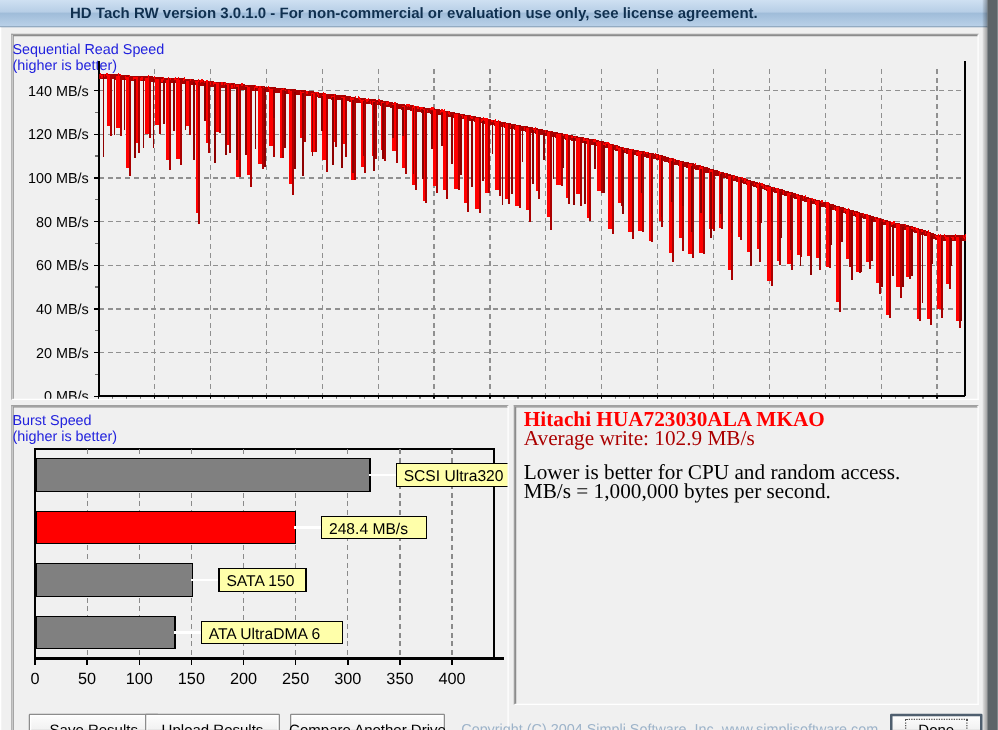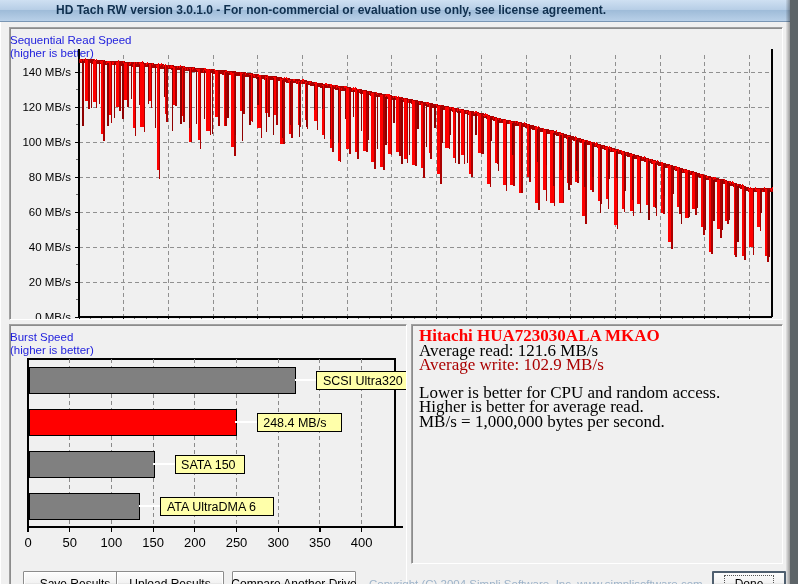--- a/index.html
+++ b/index.html
@@ -1548,25 +1548,23 @@
           <rect x="19" y="168" width="110.93409090909091" height="26" fill="#808080" stroke="#000" stroke-width="1" shape-rendering="crispEdges"></rect>
           <line x1="128.9340909090909" y1="181" x2="150.9340909090909" y2="181" stroke="#ffffff" stroke-width="2" shape-rendering="crispEdges"></line>
           <rect x="150.9340909090909" y="172" width="112.8" height="18" fill="#ffffaa" stroke="#000" stroke-width="1" shape-rendering="crispEdges"></rect>
           <text x="156.9340909090909" y="186" font-size="12.5" font-family="&quot;Liberation Sans&quot;, sans-serif" fill="#000">ATA UltraDMA 6</text>
         </svg>
     </div>
 
     <div class="panel" id="info-panel">
       <div class="info-lines">
         <div class="drive-name">Hitachi HUA723030ALA MKAO</div>
-        <div>Average read: 121.6 MB/s</div>
         <div class="avg-write">Average write: 102.9 MB/s</div>
         <div class="gap"></div>
         <div>Lower is better for CPU and random access.</div>
-        <div>Higher is better for average read.</div>
         <div>MB/s = 1,000,000 bytes per second.</div>
       </div>
     </div>
 
     <div class="btn" id="btn-save">
         <span><span class="acc">S</span><span>ave Results</span></span>
       </div>
     <div class="btn" id="btn-upload">
         <span><span class="acc">U</span><span>pload Results</span></span>
       </div>

